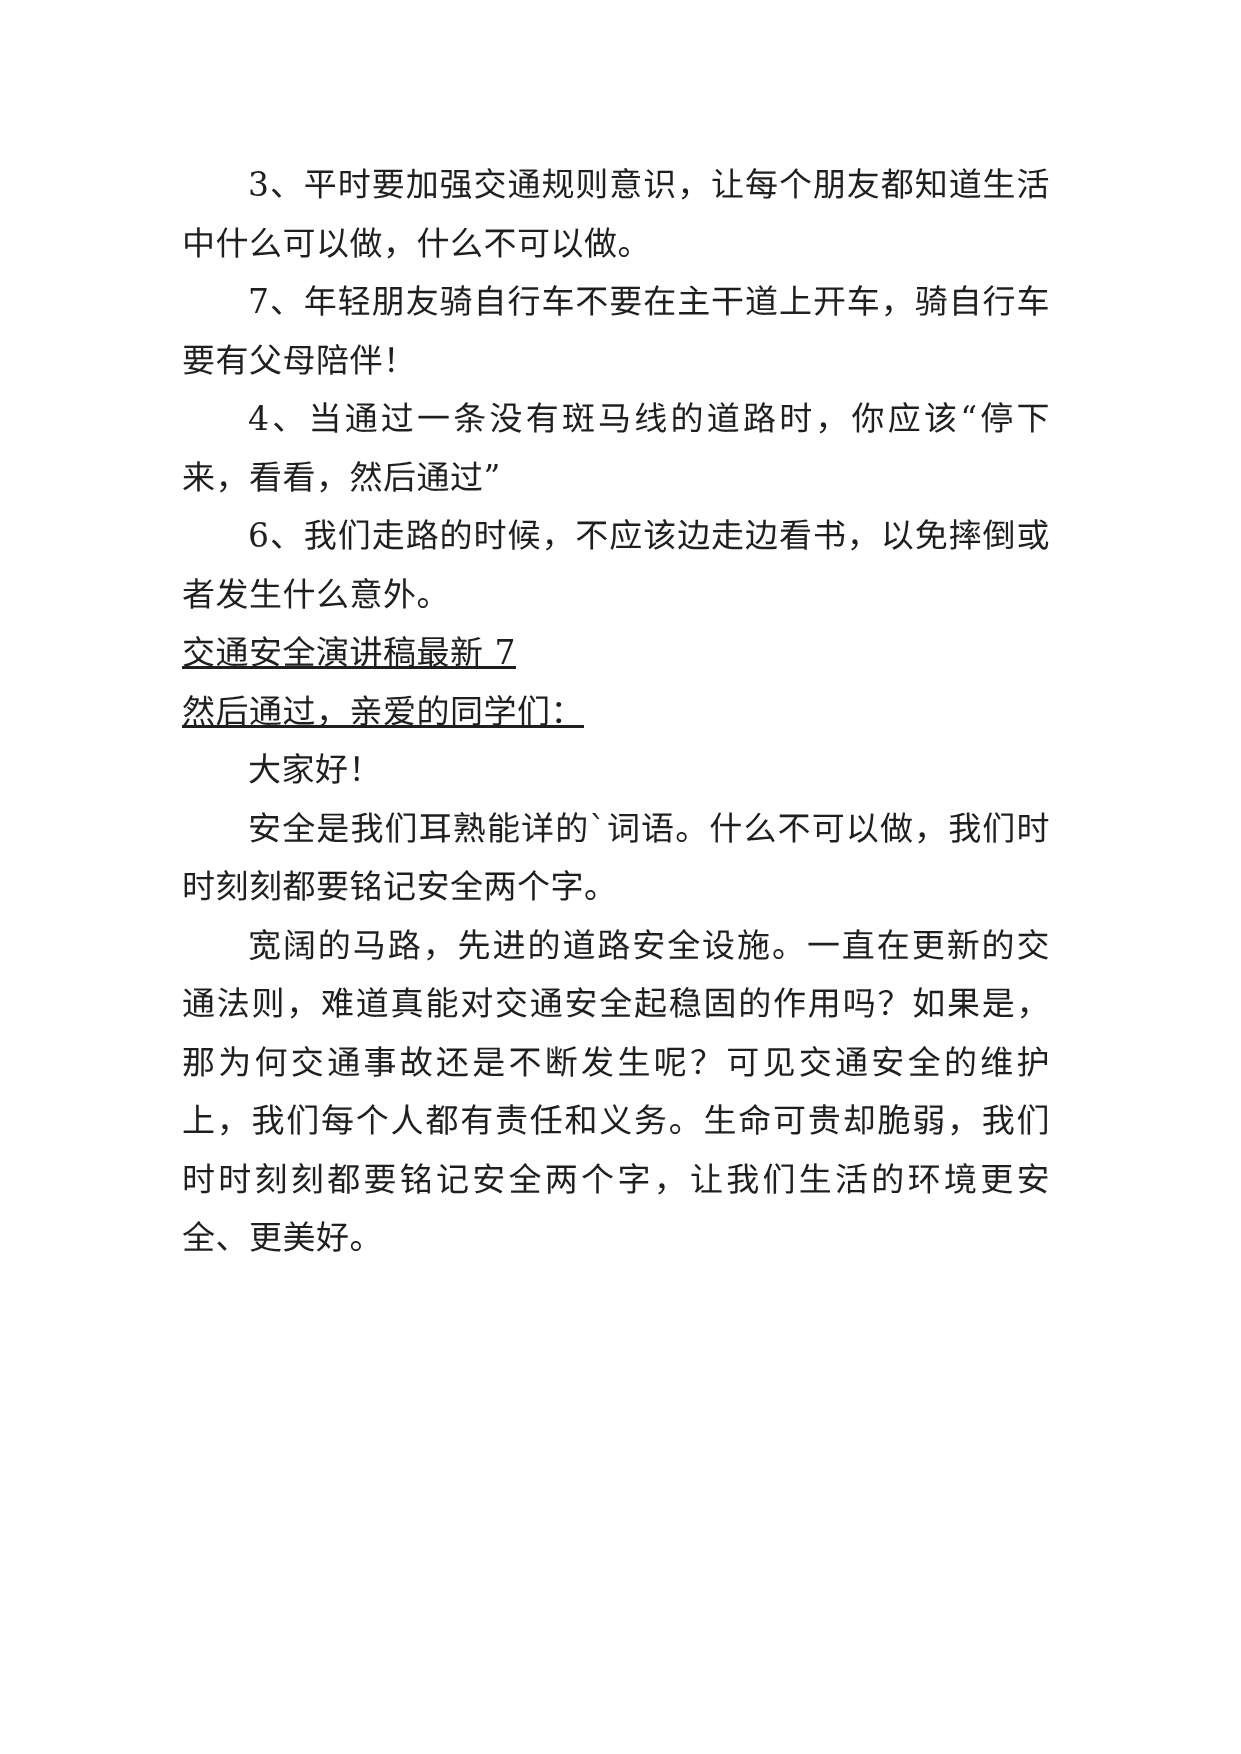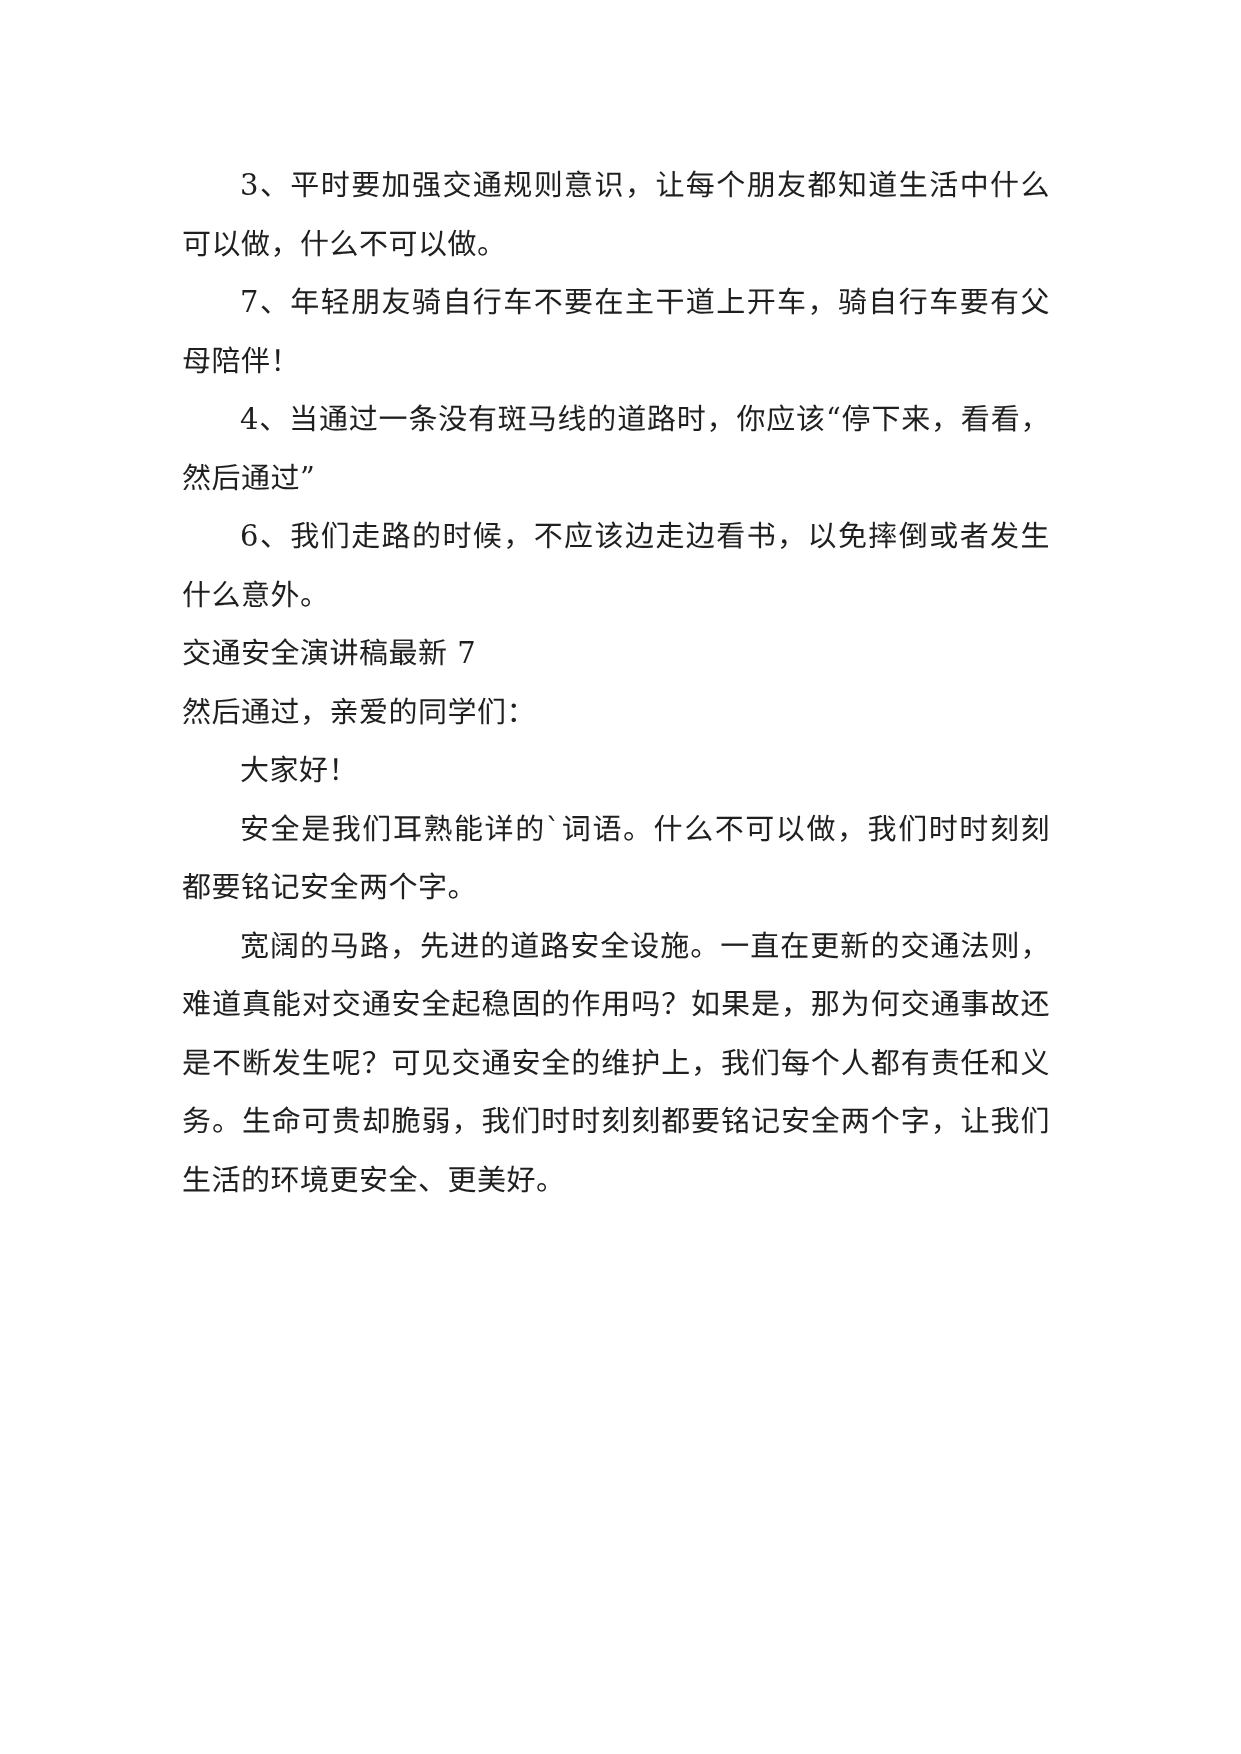--- a/index.html
+++ b/index.html
@@ -16,34 +16,35 @@
     box-sizing: border-box;
     width: 1241px;
     height: 1754px;
     background: #ffffff;
     padding: 156px 191px 0 182px;
     overflow: hidden;
   }
   .doc-body p {
     margin: 0;
     padding: 0;
-    font-size: 29px;
+    font-size: 33px;
     line-height: 58.5px;
     color: #1f1f1f;
     text-align: justify;
     text-justify: inter-ideograph;
     letter-spacing: 0.5px;
     word-break: normal;
     overflow-wrap: break-word;
   }
   .doc-body p.indent {
     text-indent: 2em;
   }
   .doc-body p.flush {
     text-indent: 0;
+    text-decoration: underline;
   }
 </style>
 </head>
 <body>
 
 <div class="page">
   <div class="doc-body">
     <p class="indent">3、平时要加强交通规则意识，让每个朋友都知道生活中什么可以做，什么不可以做。</p>
     <p class="indent">7、年轻朋友骑自行车不要在主干道上开车，骑自行车要有父母陪伴！</p>
     <p class="indent">4、当通过一条没有斑马线的道路时，你应该“停下来，看看，然后通过”</p>

